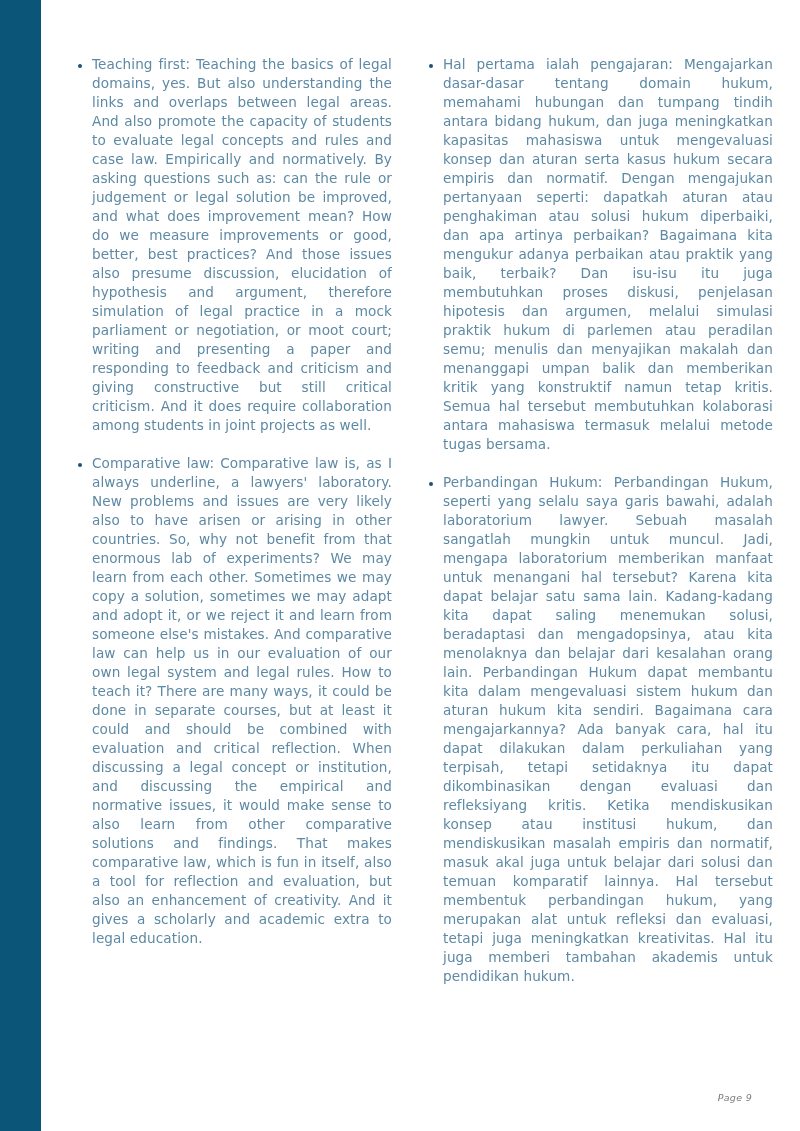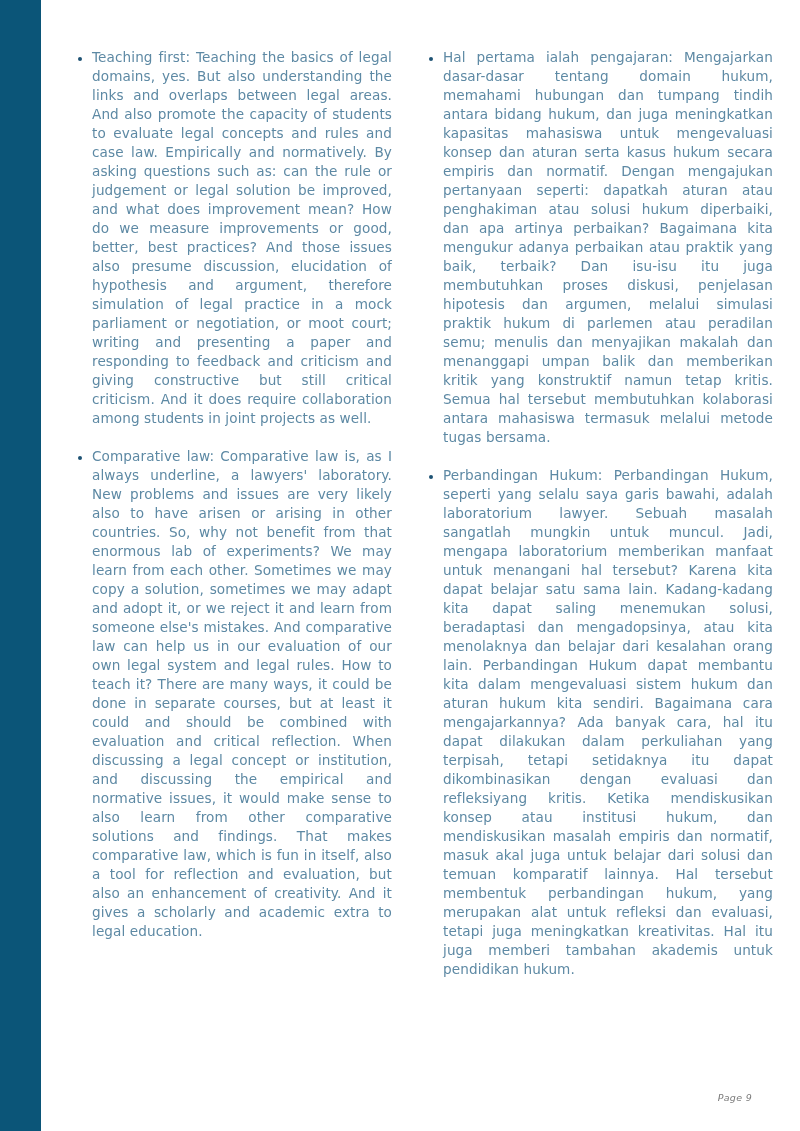--- a/index.html
+++ b/index.html
@@ -42,21 +42,21 @@
   ul.bullet-list {
     margin: 0;
     padding: 0 0 0 20px;
     list-style: disc outside;
   }
   ul.bullet-list li {
     color: var(--body-text, #5d89a4);
     font-size: 13.6px;
     line-height: 19px;
     text-align: justify;
-    margin: 0 0 19px 0;
+    margin: 7px 0 19px 0;
     letter-spacing: 0.1px;
   }
   ul.bullet-list li::marker {
     color: var(--bullet-marker, #1d5273);
     font-size: 12px;
   }
   ul.bullet-list li span.italic {
   }
   .page-number {
     position: absolute;

